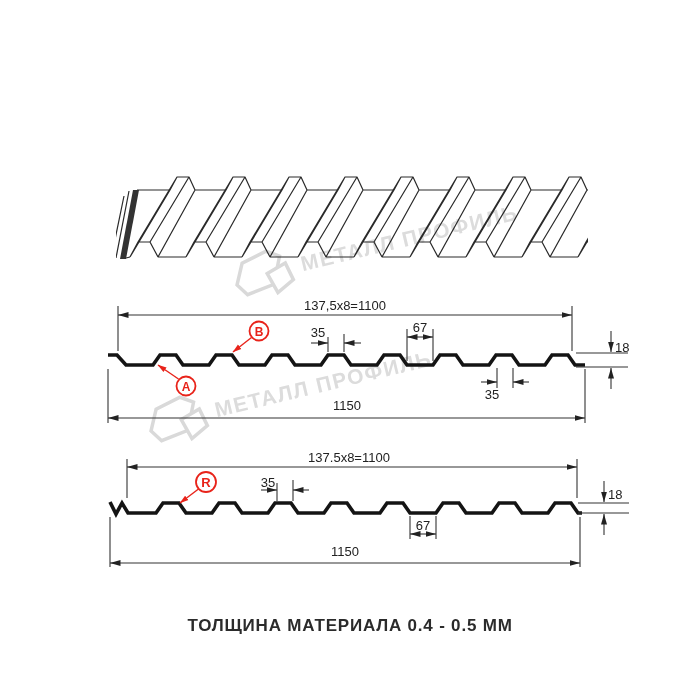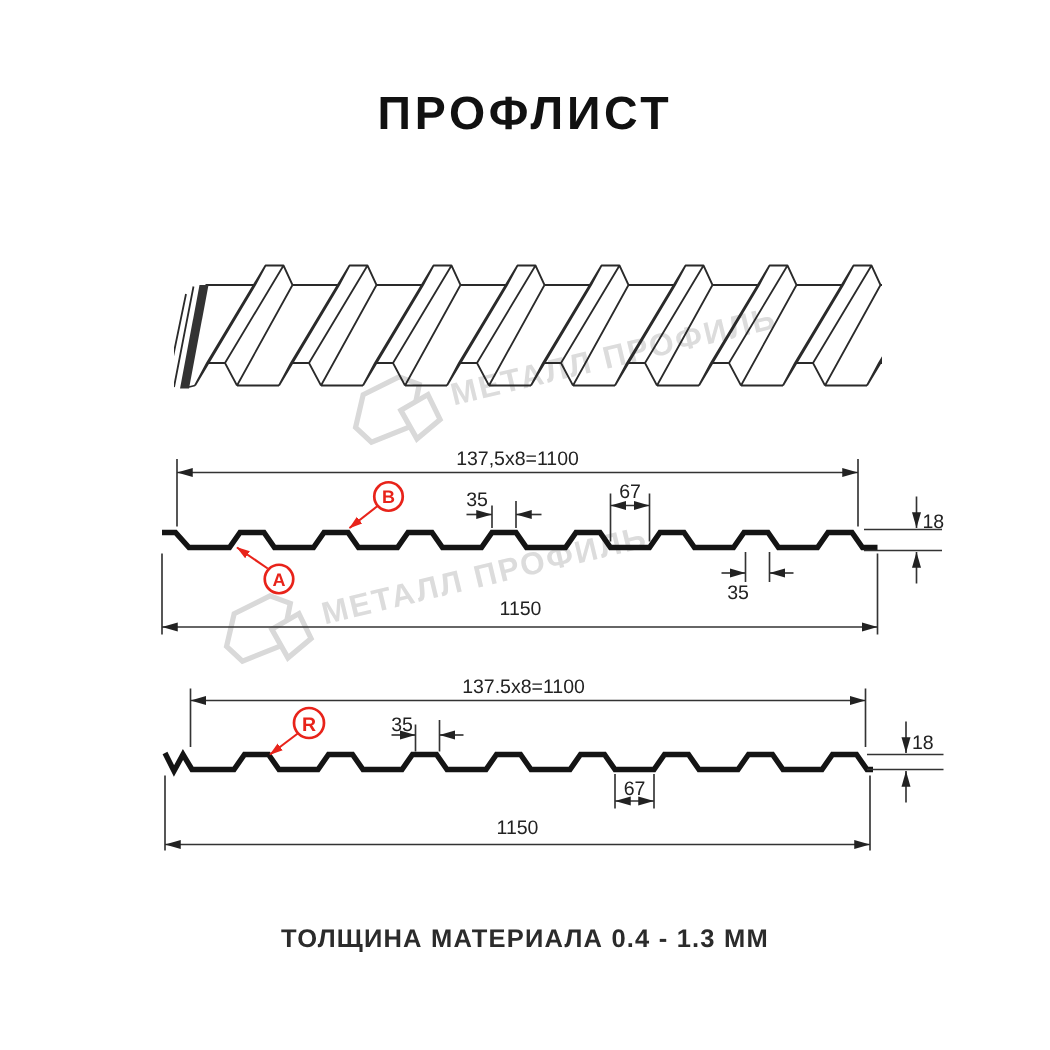--- a/index.html
+++ b/index.html
@@ -37,22 +37,21 @@
     <span>МЕТАЛЛ ПРОФИЛЬ</span>
   </div>
   <div class="watermark wm-bottom">
     <svg width="64" height="50" viewBox="0 0 64 50">
       <path d="M4,30 L14,10 L40,4 L52,12 L40,38 L12,42 Z" fill="#fff" stroke="#d9d9d9" stroke-width="3.5"></path>
       <path d="M36,26 L56,20 L60,38 L42,47 Z" fill="#fff" stroke="#d9d9d9" stroke-width="3.5"></path>
     </svg>
     <span>МЕТАЛЛ ПРОФИЛЬ</span>
   </div>
 
-  <div class="center-text title">ПРОФЛИСТ</div>
-  <div class="center-text footer">ТОЛЩИНА МАТЕРИАЛА 0.4 - 1.3 ММ</div>
+  <div class="center-text footer">ТОЛЩИНА МАТЕРИАЛА 0.4 - 0.5 ММ</div>
 
   <svg class="drawing" width="700" height="700" viewBox="0 0 700 700">
     <defs>
       <marker id="mArr" markerWidth="12" markerHeight="9" refX="10.5" refY="4" orient="auto-start-reverse" markerUnits="userSpaceOnUse">
         <path d="M0,1 L10.5,4 L0,7 Z" fill="#222"></path>
       </marker>
       <marker id="mArrR" markerWidth="10" markerHeight="8" refX="8.5" refY="4" orient="auto-start-reverse" markerUnits="userSpaceOnUse">
         <path d="M0,1.2 L9,4 L0,6.8 Z" fill="#e8231a"></path>
       </marker>
       <clipPath id="clip3d">

